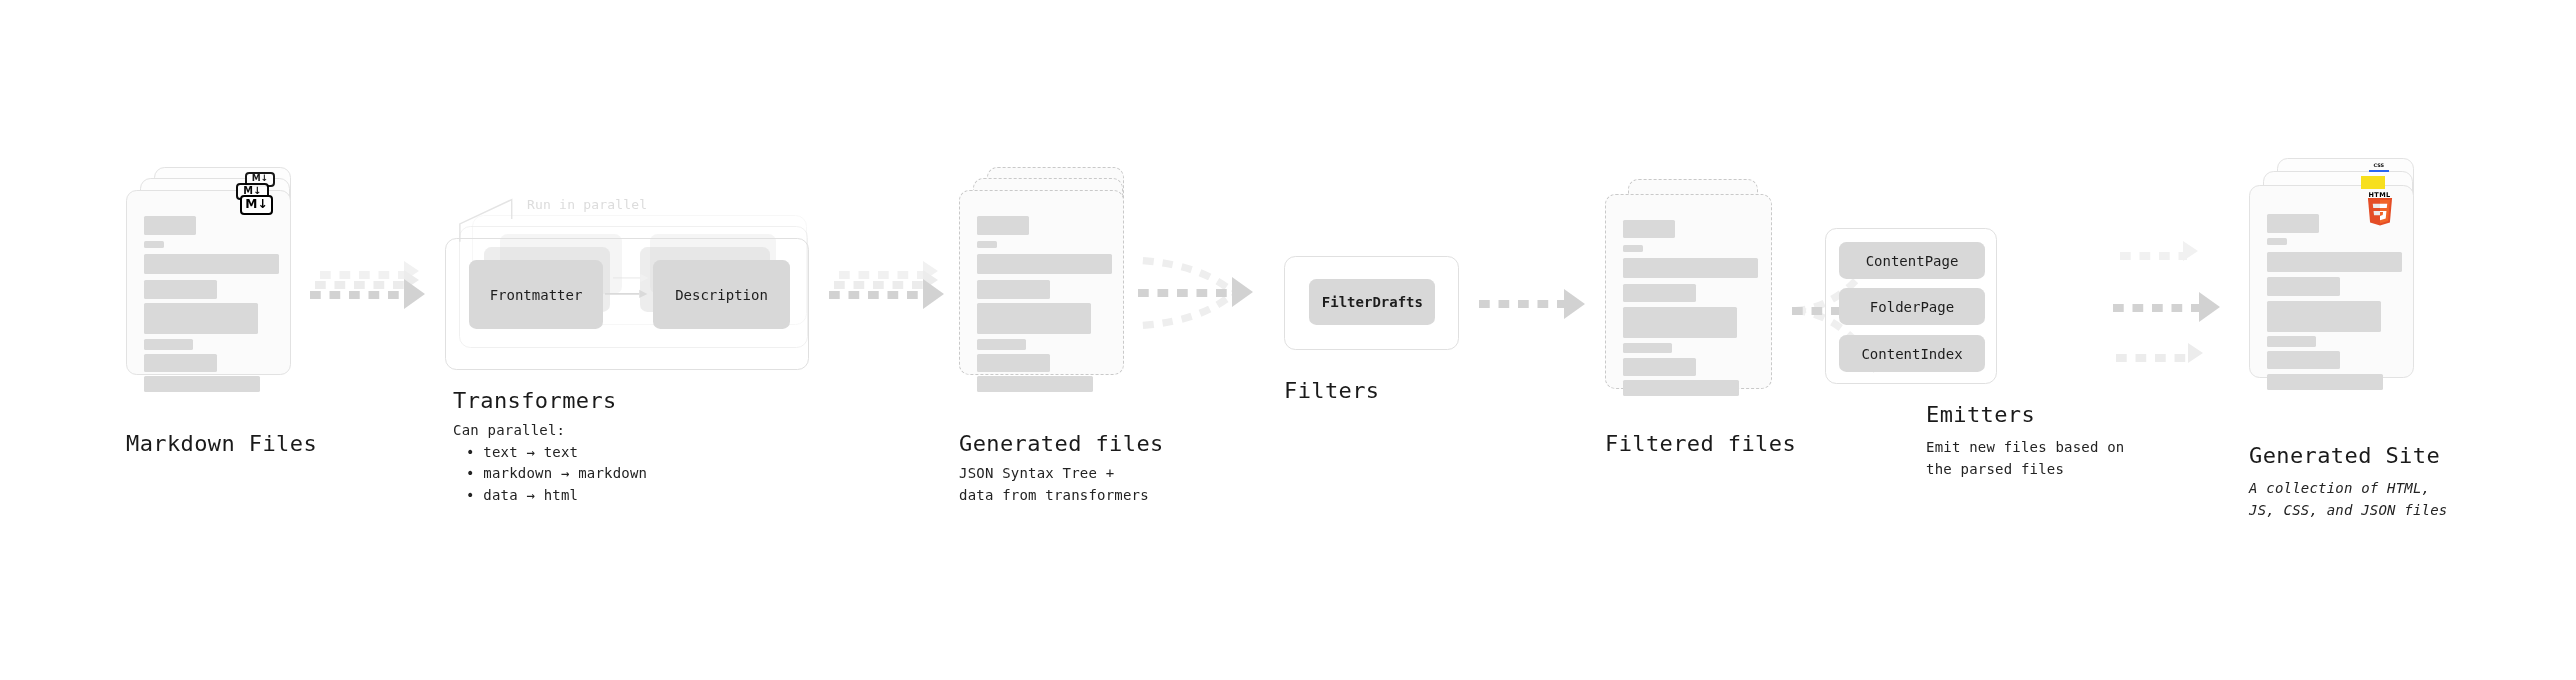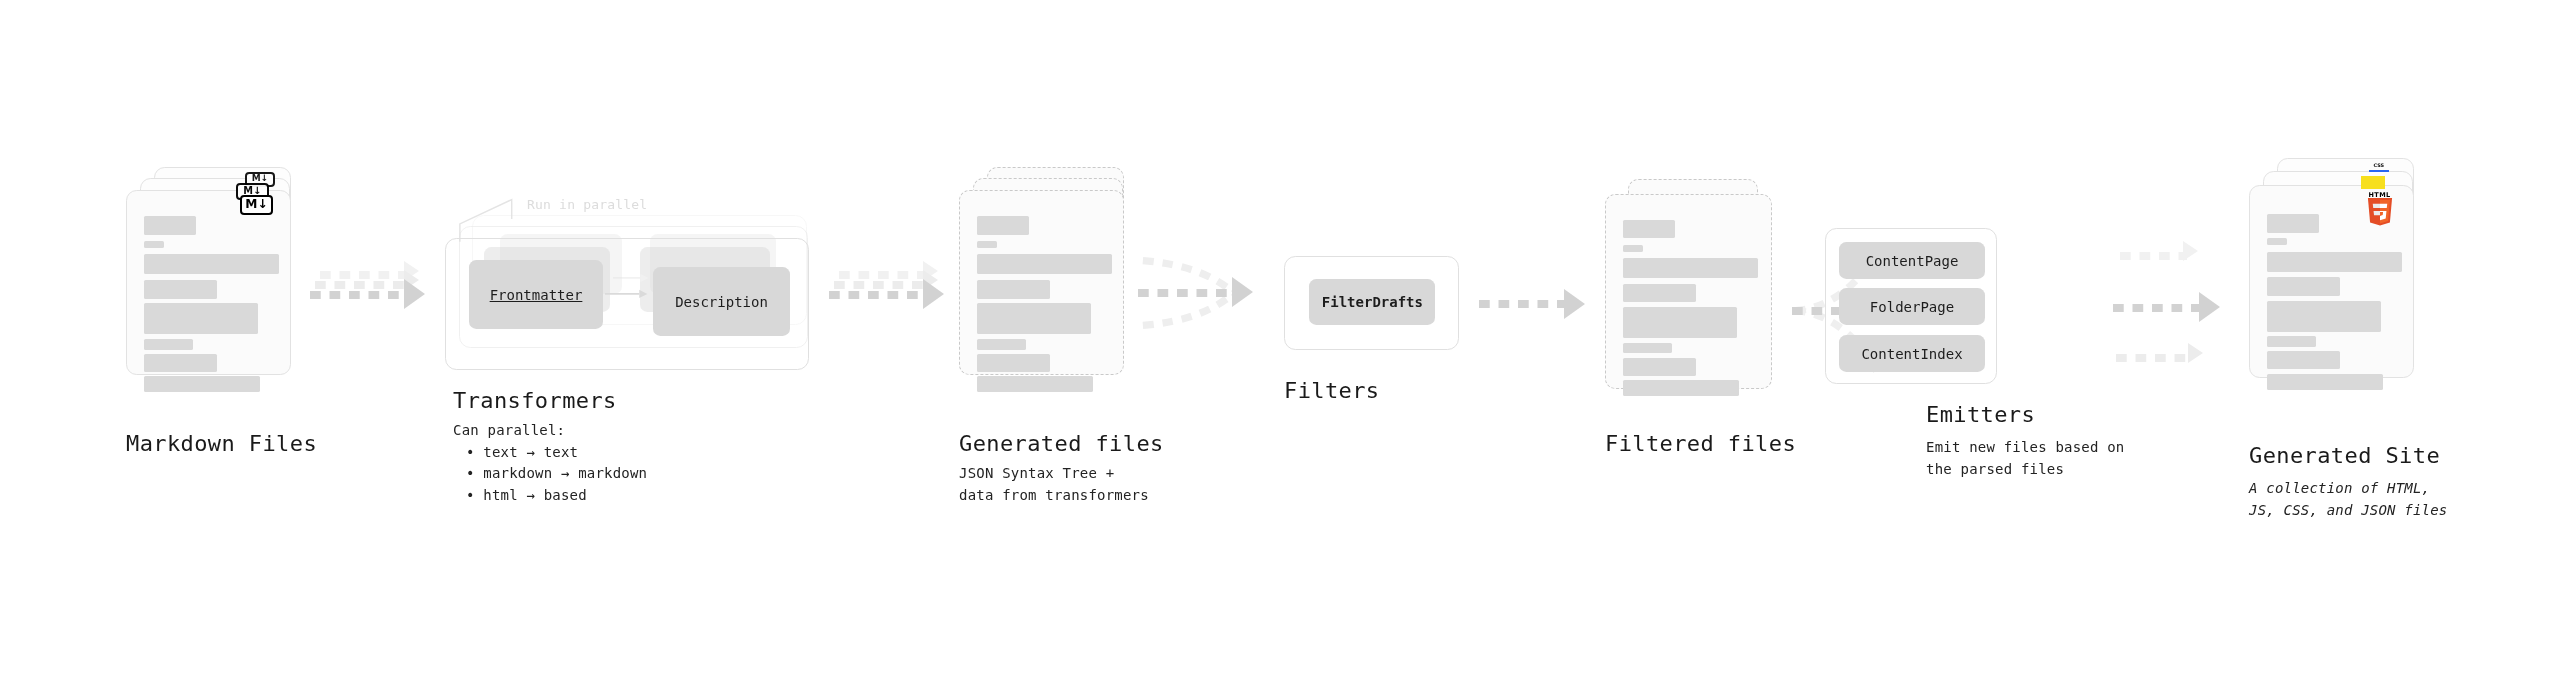--- a/index.html
+++ b/index.html
@@ -177,40 +177,40 @@
     <div class="group ghost" style="left:14px;top:11.4px;width:349px;height:122px;">
       <div class="pill" style="left:24.4px;top:19.5px;width:126px;height:65px;"></div>
       <div class="pill" style="left:180px;top:19.5px;width:130px;height:65px;"></div>
       <svg class="tiny-arrow" style="left:153px;top:46px;width:37px;height:9.8px;" viewBox="0 0 46 12">
         <path d="M0 6 H34" stroke="#e2e2e2" stroke-width="2" fill="none"></path>
         <path d="M34 1 L44 6 L34 11 Z" fill="#e2e2e2"></path>
       </svg>
     </div>
 
     <div class="group" style="left:0px;top:23px;width:364px;height:132px;">
-      <div class="pill" style="left:23px;top:21px;width:134px;height:69px;text-decoration:underline;">
+      <div class="pill" style="left:23px;top:21px;width:134px;height:69px;">
         <span>Frontmatter</span>
       </div>
-      <div class="pill" style="left:207px;top:28px;width:137px;height:69px;">
+      <div class="pill" style="left:207px;top:21px;width:137px;height:69px;">
         <span>Description</span>
       </div>
       <svg class="tiny-arrow" style="left:159px;top:50px;width:44px;height:9.8px;" viewBox="0 0 54 12">
         <path d="M0 6 H42" stroke="#dadada" stroke-width="2" fill="none"></path>
         <path d="M42 1 L52 6 L42 11 Z" fill="#dadada"></path>
       </svg>
     </div>
   </div>
 
   <div class="caption title" style="left:453px;top:388px;">Transformers</div>
   <div class="caption sub" style="left:453px;top:420px;">
     <div>Can parallel:</div>
     <div style="padding-left:13px;">
       <div>• text → text</div>
       <div>• markdown → markdown</div>
-      <div>• html → based</div>
+      <div>• data → html</div>
     </div>
   </div>
 
   <div class="conn" style="left:829px;top:268px;width:138px;height:52px;">
     <div class="dots c-pale" style="left:9.8px;top:3.3px;width:89px;"></div>
     <div class="head sm c-pale" style="left:94px;top:-7.3px;"></div>
     <div class="dots c-light" style="left:4.9px;top:13px;width:94px;"></div>
     <div class="head sm c-light" style="left:94px;top:2.4px;"></div>
     <div class="dots c-dark" style="left:0px;top:23px;width:99px;"></div>
     <div class="head c-dark" style="left:94px;top:11.4px;"></div>

